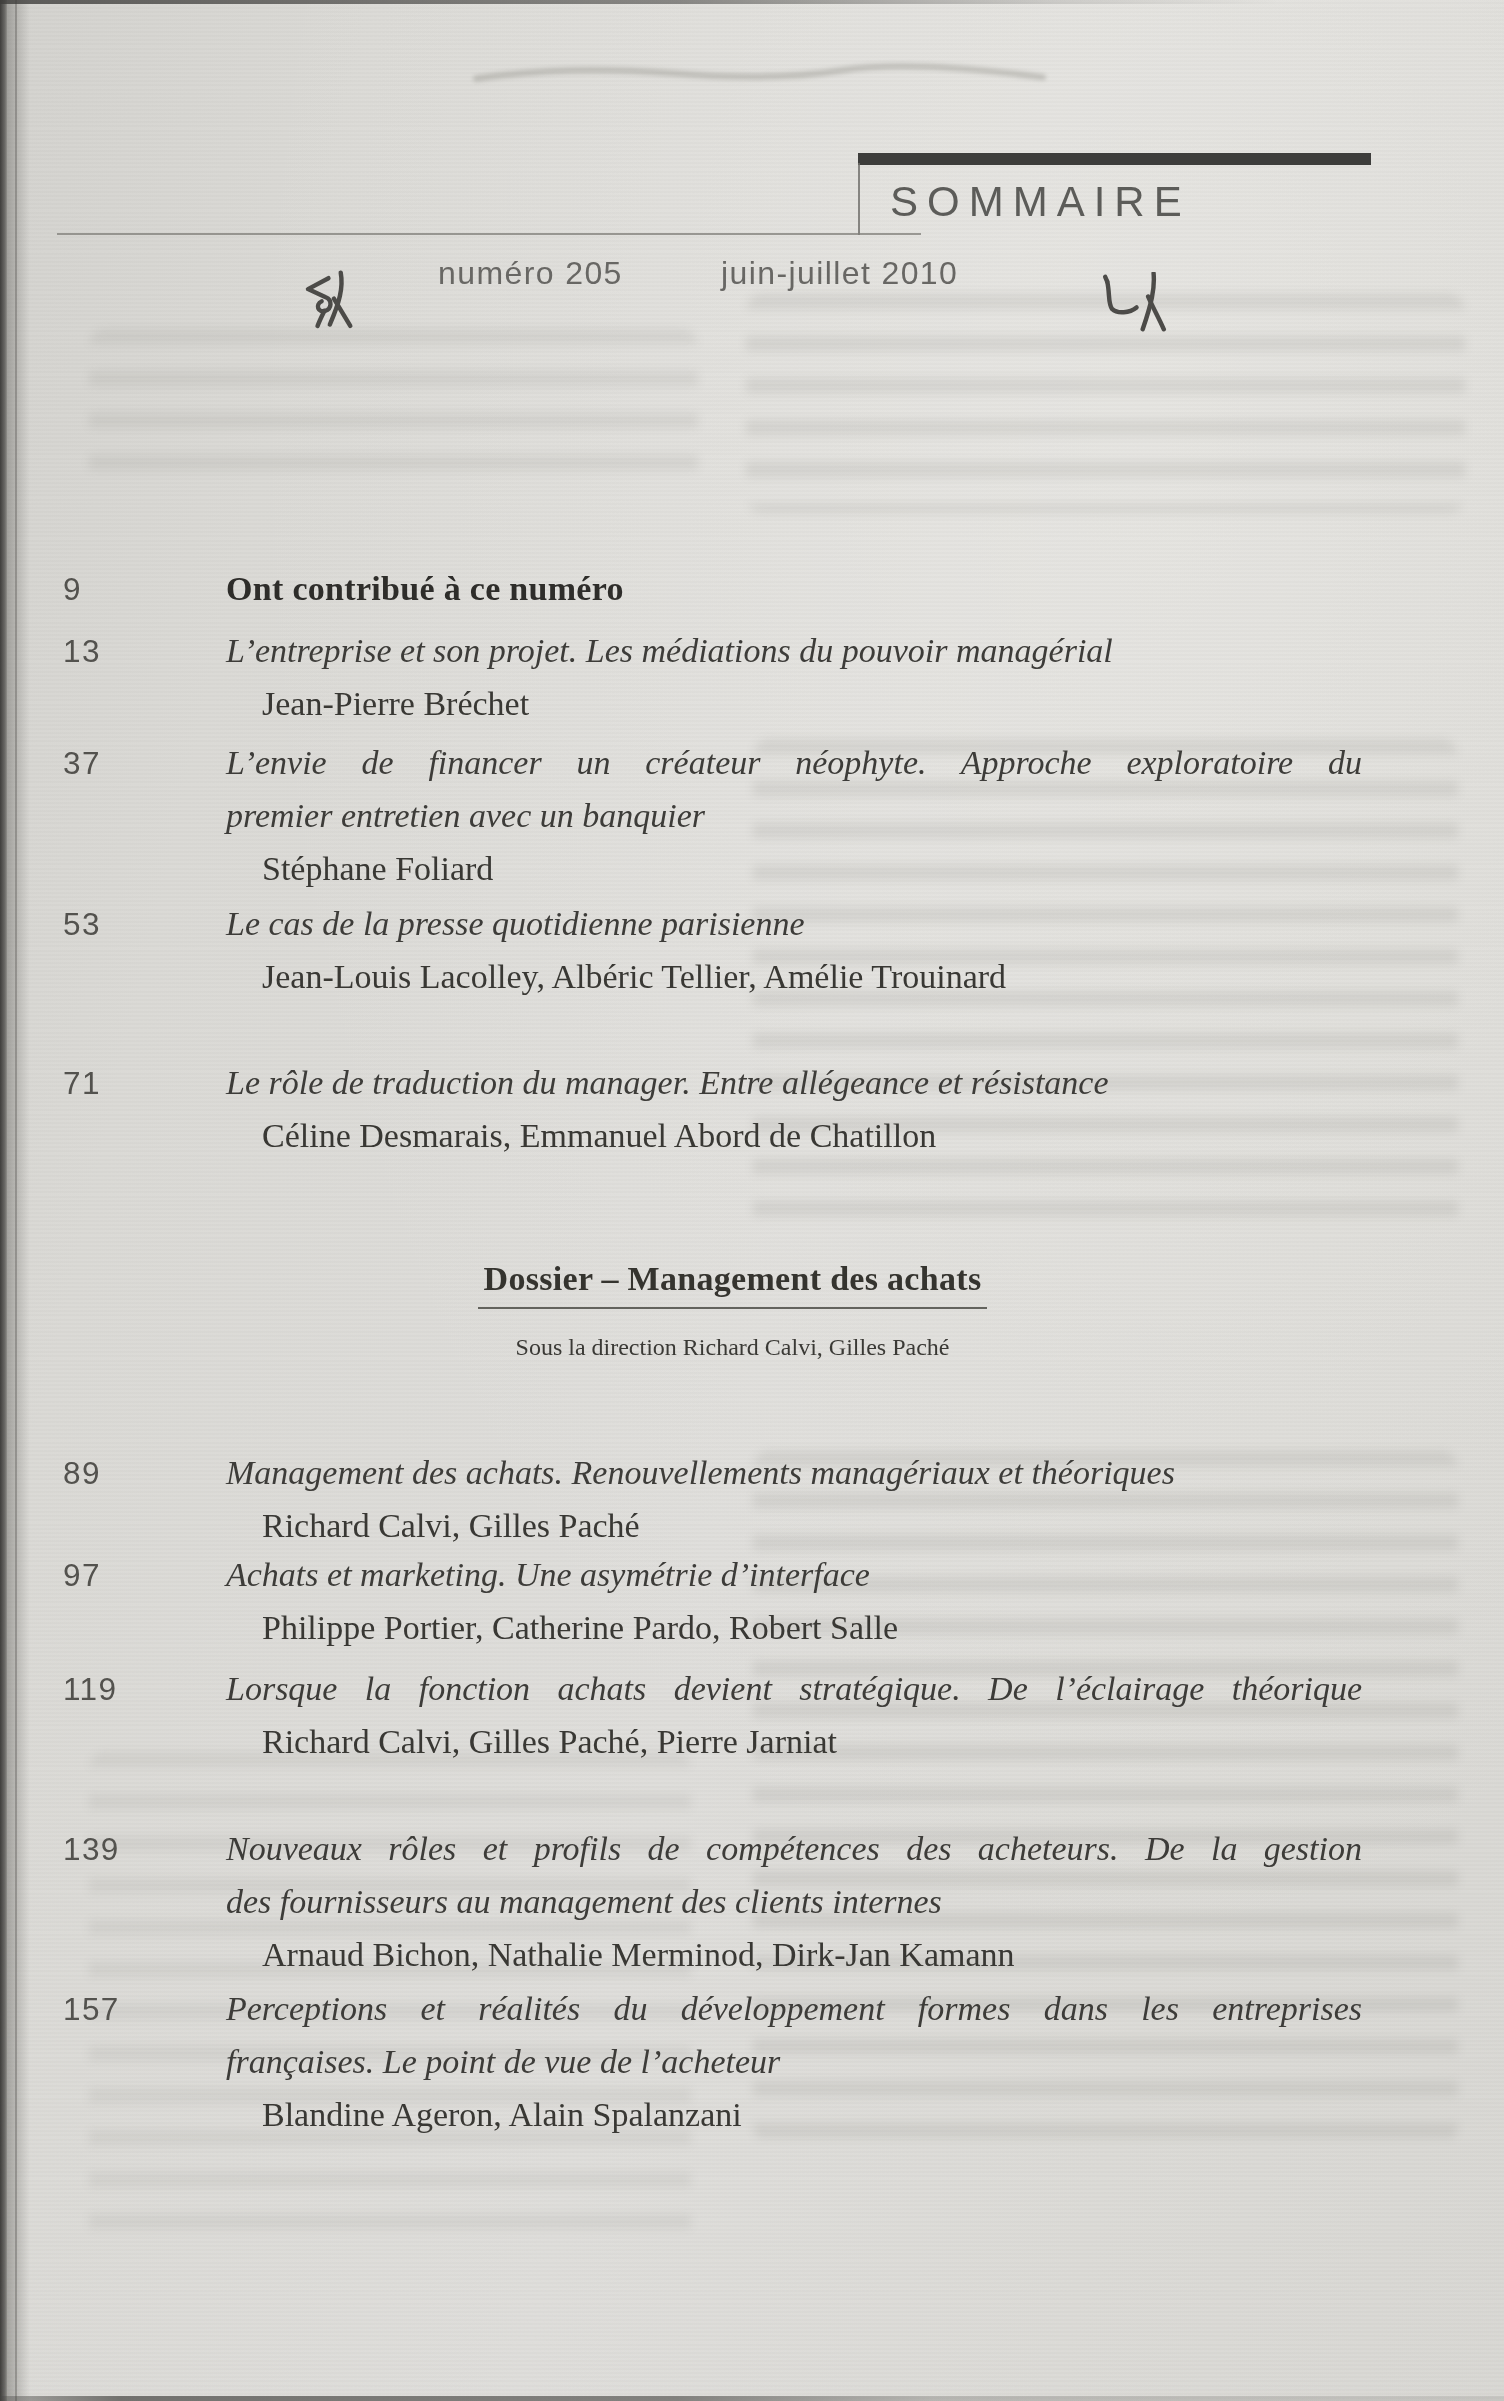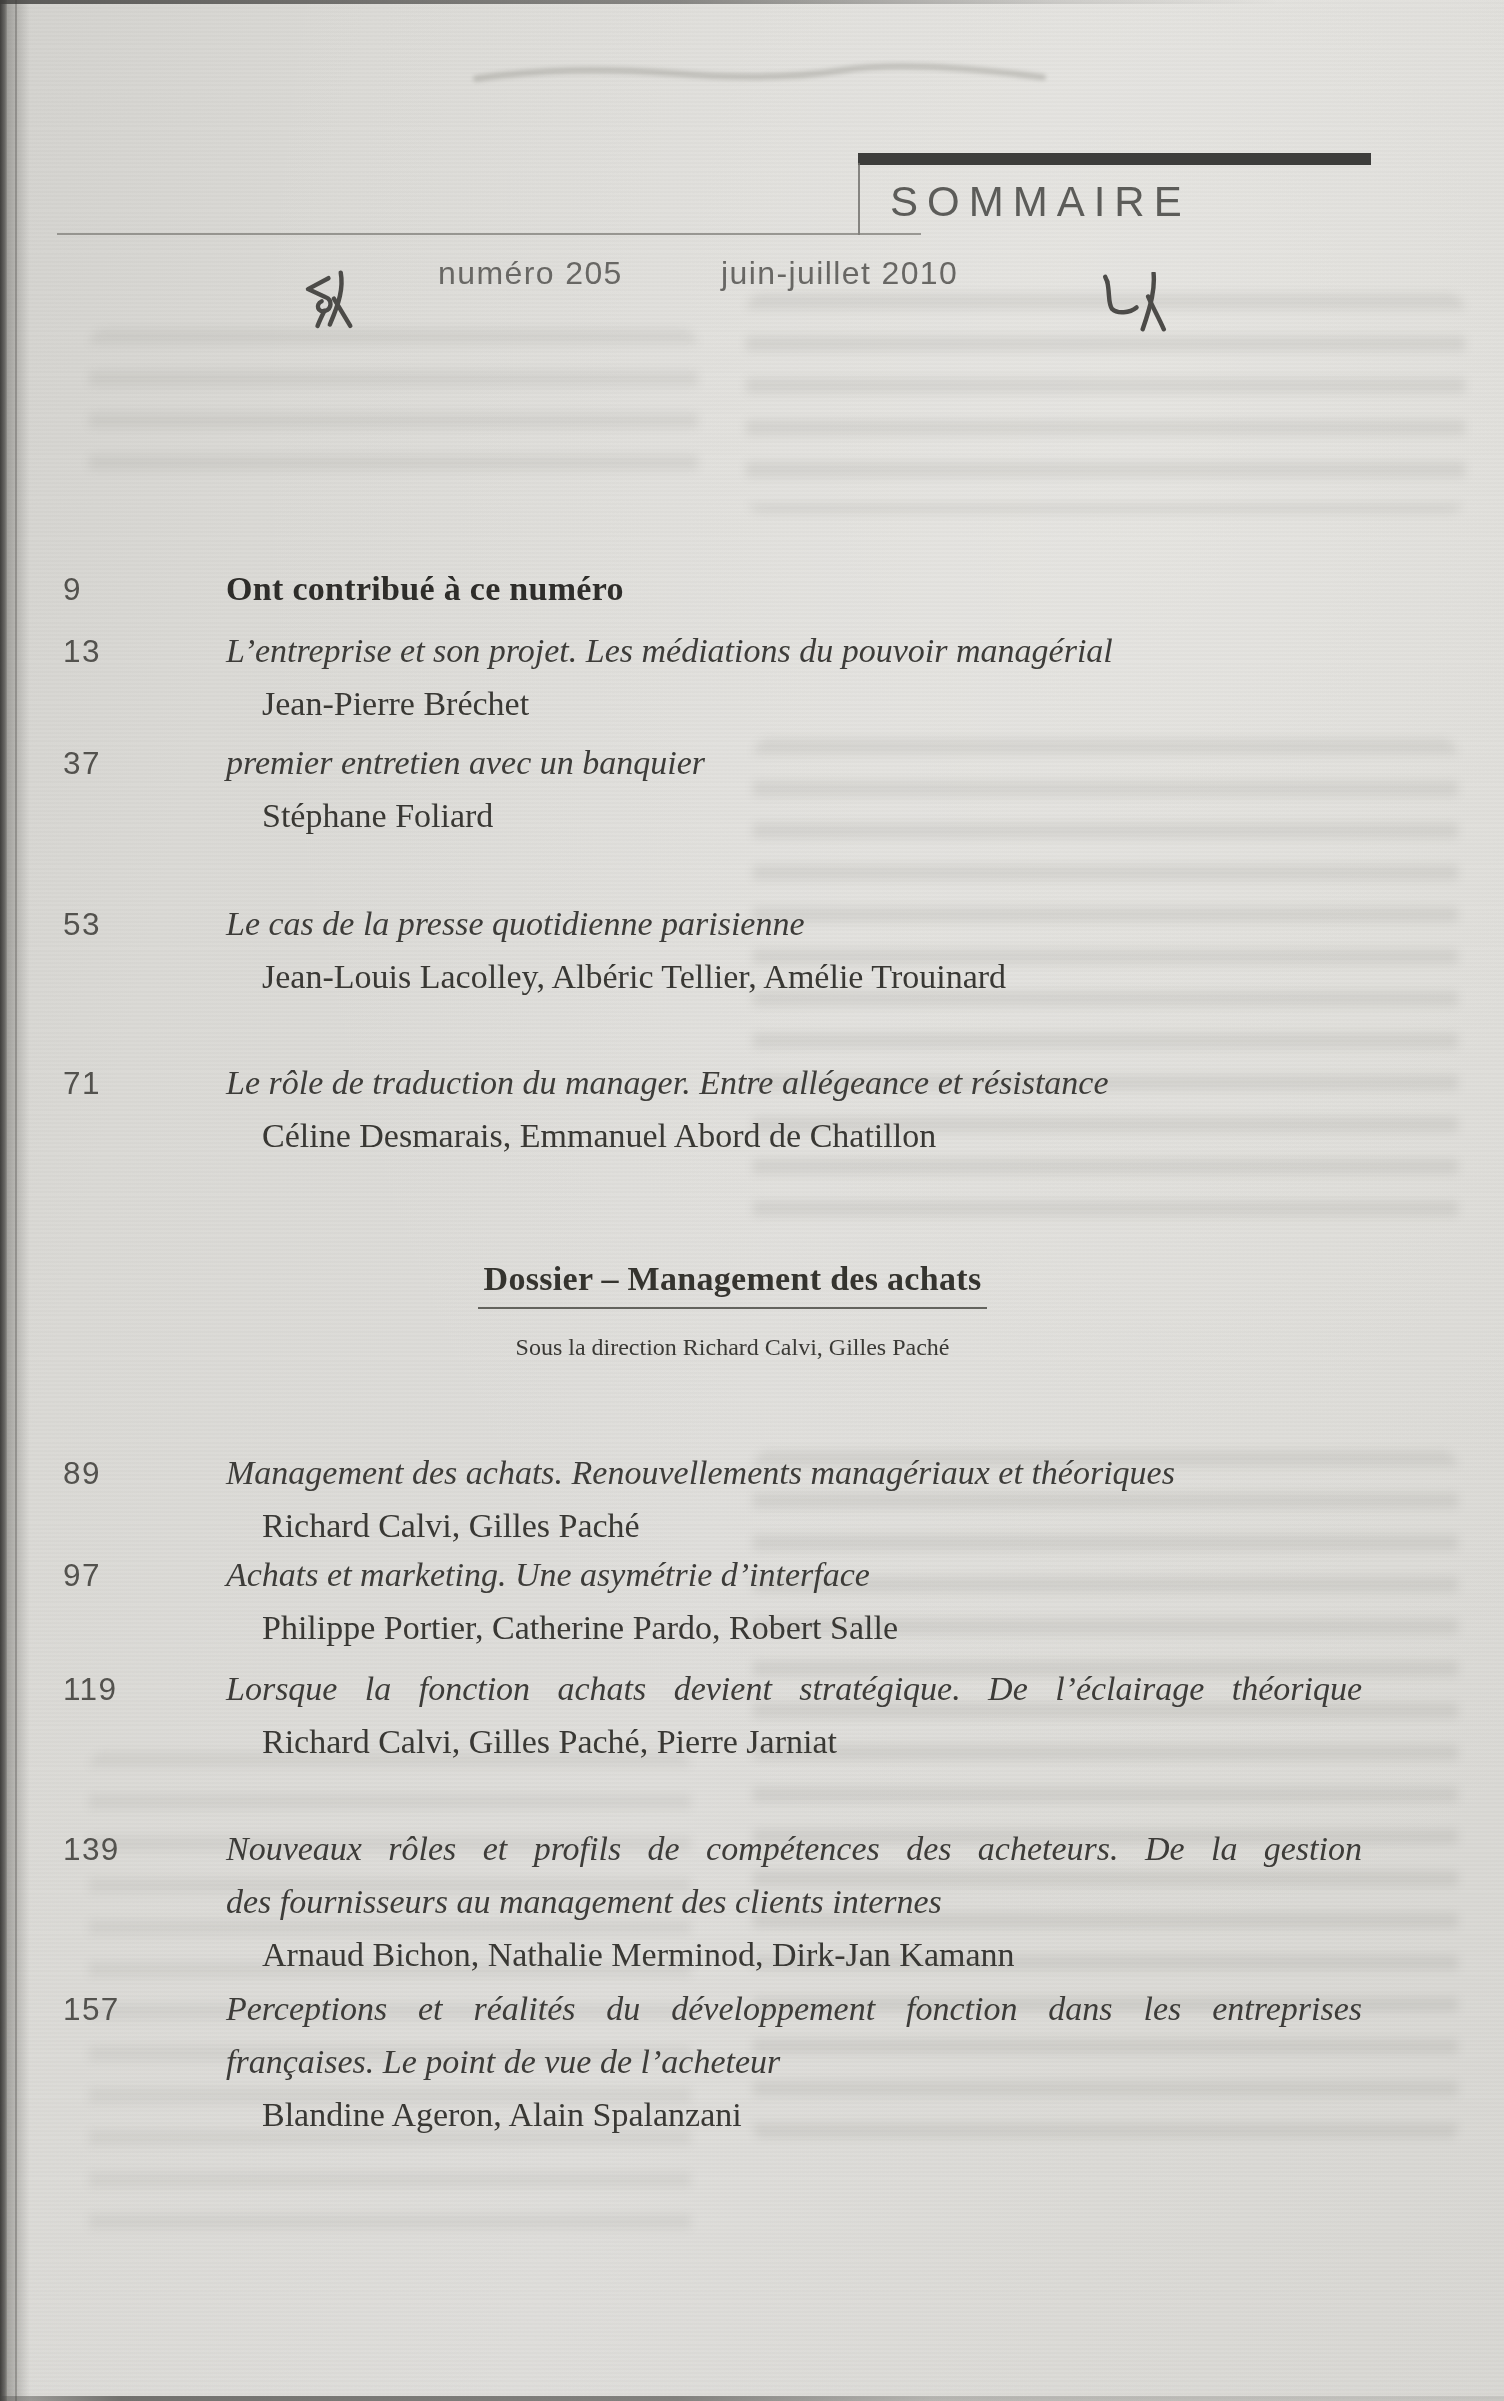--- a/index.html
+++ b/index.html
@@ -133,20 +133,21 @@
     <div class="num">13</div>
     <div class="body">
       <div class="line">L’entreprise et son projet. Les médiations du pouvoir managérial</div>
       <div class="authors">Jean-Pierre Bréchet</div>
     </div>
   </div>
 
   <div class="entry" style="top:736px;">
     <div class="num">37</div>
     <div class="body">
+      <div class="line stretch">L’envie de financer un créateur néophyte. Approche exploratoire du</div>
       <div class="line">premier entretien avec un banquier</div>
       <div class="authors">Stéphane Foliard</div>
     </div>
   </div>
 
   <div class="entry" style="top:897px;">
     <div class="num">53</div>
     <div class="body">
       <div class="line">Le cas de la presse quotidienne parisienne</div>
       <div class="authors">Jean-Louis Lacolley, Albéric Tellier, Amélie Trouinard</div>
@@ -195,19 +196,19 @@
     <div class="body">
       <div class="line stretch">Nouveaux rôles et profils de compétences des acheteurs. De la gestion</div>
       <div class="line">des fournisseurs au management des clients internes</div>
       <div class="authors">Arnaud Bichon, Nathalie Merminod, Dirk-Jan Kamann</div>
     </div>
   </div>
 
   <div class="entry" style="top:1982px;">
     <div class="num">157</div>
     <div class="body">
-      <div class="line stretch">Perceptions et réalités du développement fonction dans les entreprises</div>
+      <div class="line stretch">Perceptions et réalités du développement formes dans les entreprises</div>
       <div class="line">françaises. Le point de vue de l’acheteur</div>
       <div class="authors">Blandine Ageron, Alain Spalanzani</div>
     </div>
   </div>
 </div>
 
 
 </body></html>

